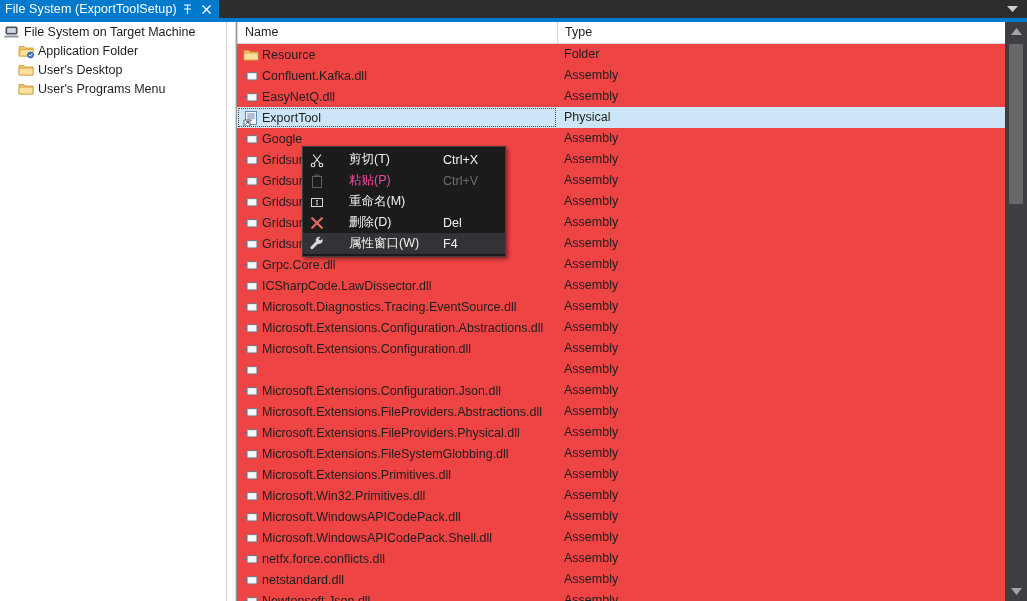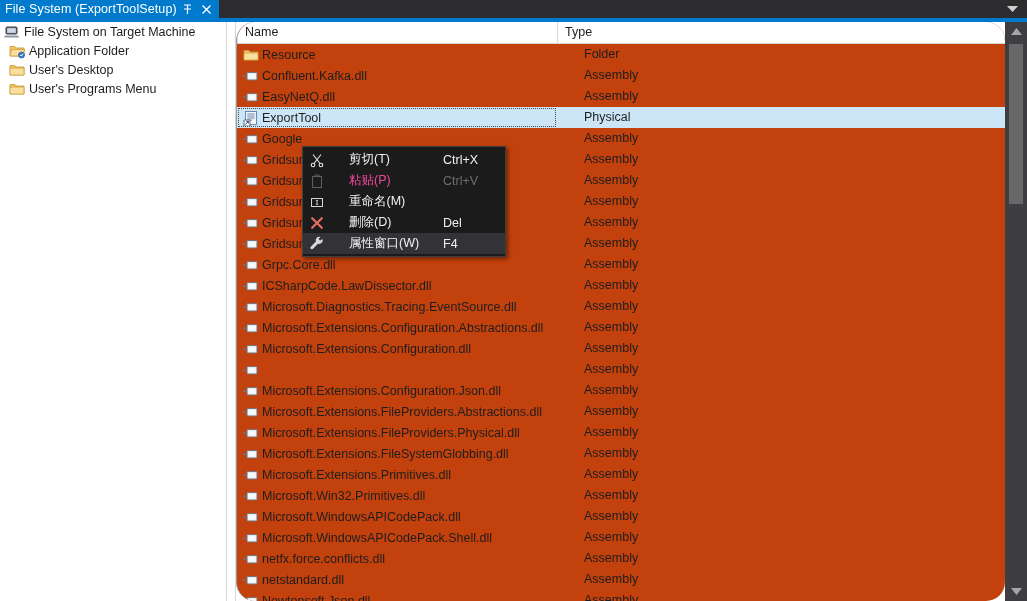--- a/index.html
+++ b/index.html
@@ -88,21 +88,21 @@
   }
   .tree-row {
     display: flex;
     align-items: center;
     height: 19px;
     padding-left: 4px;
     white-space: nowrap;
     font-size: 12.5px;
     color: #1e1e1e;
   }
-  .tree-row.indent { padding-left: 9px; }
+  .tree-row.indent { padding-left: 18px; }
   .tree-ico {
     width: 16px; height: 16px;
     margin-right: 4px;
     flex: 0 0 16px;
     display: block;
   }
 
   
   #splitter {
     position: absolute;
@@ -113,25 +113,24 @@
     border-right: 1px solid #d6d6d6;
     box-sizing: border-box;
   }
 
   
   #list-pane {
     position: absolute;
     left: 236px; top: 0;
     right: 22px;
     height: 579px;
-    background: #c2410c;
+    background: #ef4444;
     border-left: 1px solid #9a9a9a;
     box-sizing: border-box;
     overflow: hidden;
-    border-radius: 19px;
   }
 
   
   #col-header {
     position: relative;
     height: 21px;
     background: #ffffff;
     border-bottom: 1px solid #d6d6d6;
   }
   .col-head {
@@ -186,21 +185,20 @@
   .cell-type {
     position: absolute;
     left: 320px; top: 0;
     width: 240px; height: 21px;
     line-height: 21px;
     padding-left: 7px;
     box-sizing: border-box;
     font-size: 12.5px;
     color: #1e1e1e;
     overflow: hidden;
-    margin-left: 20px;
   }
 
   
   #vscroll {
     position: absolute;
     right: 0; top: 0;
     width: 22px; height: 579px;
     background: #3e3e42;
   }
   .sb-arrow {

